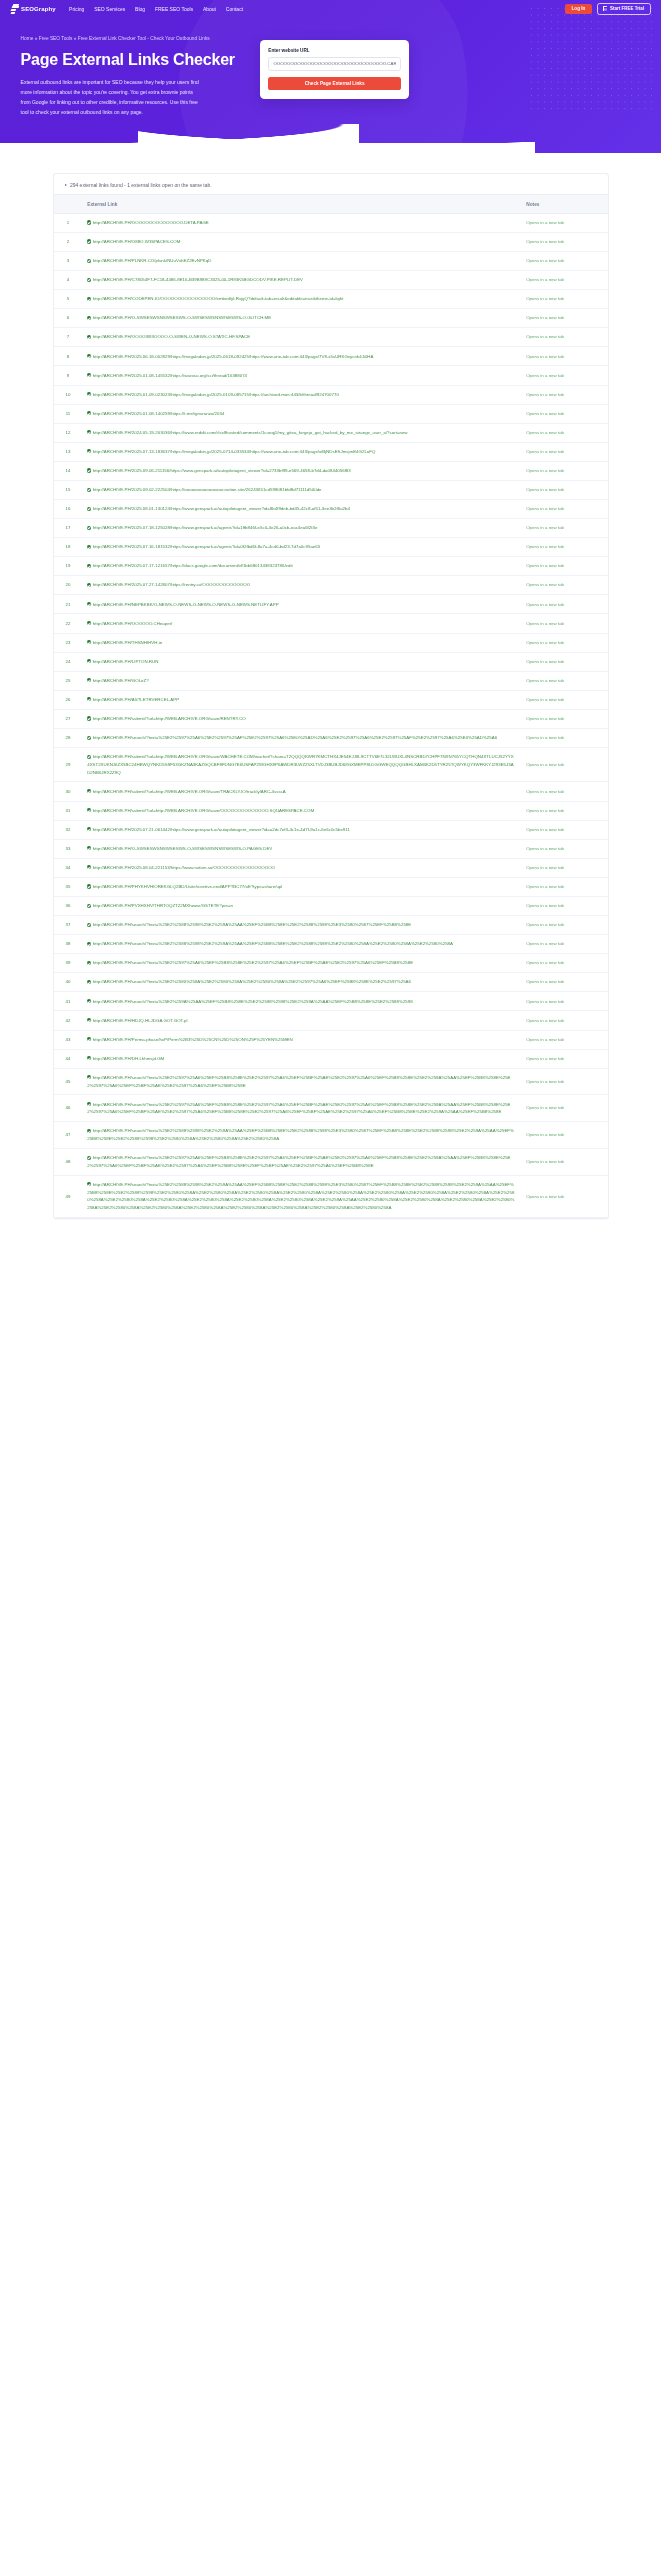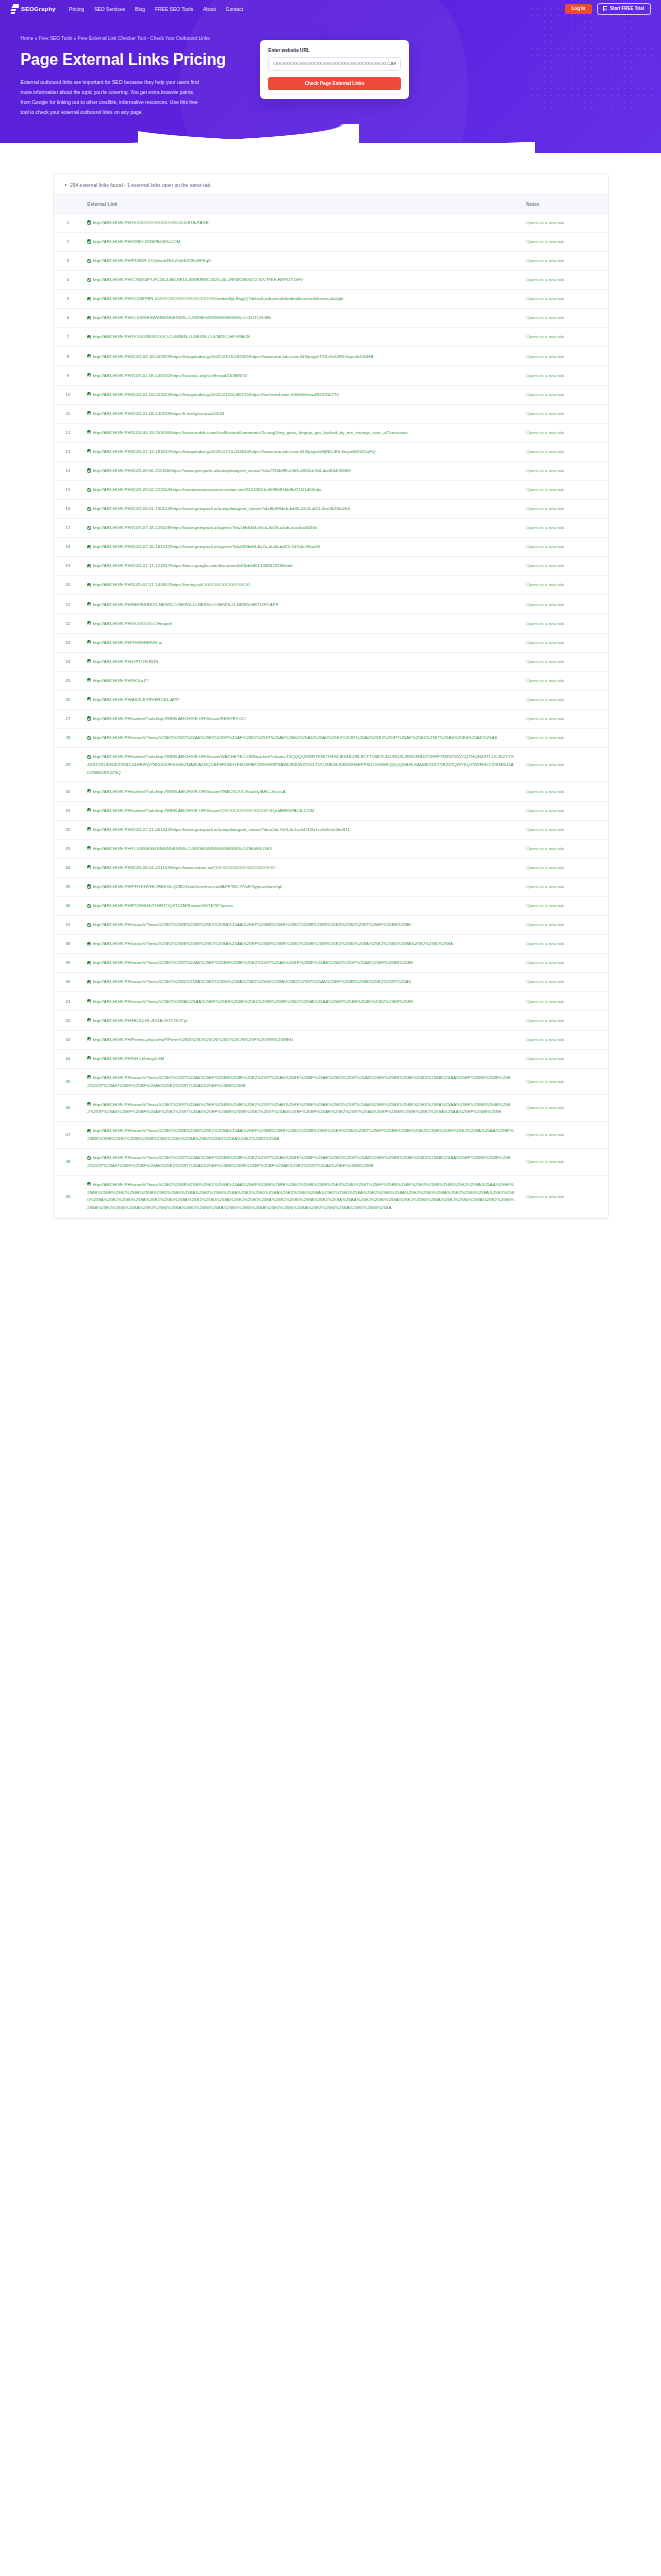--- a/index.html
+++ b/index.html
@@ -219,21 +219,21 @@
       <button class="btn-trial">
         <span class="glyph"></span>
         <span>Start FREE Trial</span>
       </button>
     </div>
   </div>
 
   <div class="hero-inner">
     <div class="hero-left">
       <div class="breadcrumb">Home » Free SEO Tools » Free External Link Checker Tool - Check Your Outbound Links</div>
-      <h1 class="hero-title">Page External Links Pricing</h1>
+      <h1 class="hero-title">Page External Links Checker</h1>
       <p class="hero-desc">External outbound links are important for SEO because they help your users find more information about the topic you're covering. You get extra brownie points from Google for linking out to other credible, informative resources. Use this free tool to check your external outbound links on any page.</p>
     </div>
 
     <div class="form-card">
       <div class="form-label">Enter website URL</div>
       <input class="form-input" type="text" value="OOOOOOOOOOOOOOOOOOOOOOOOOOOOOOOOO.CARRD.CO" style="">
       <button class="form-submit">Check Page External Links</button>
     </div>
   </div>
 </div>

